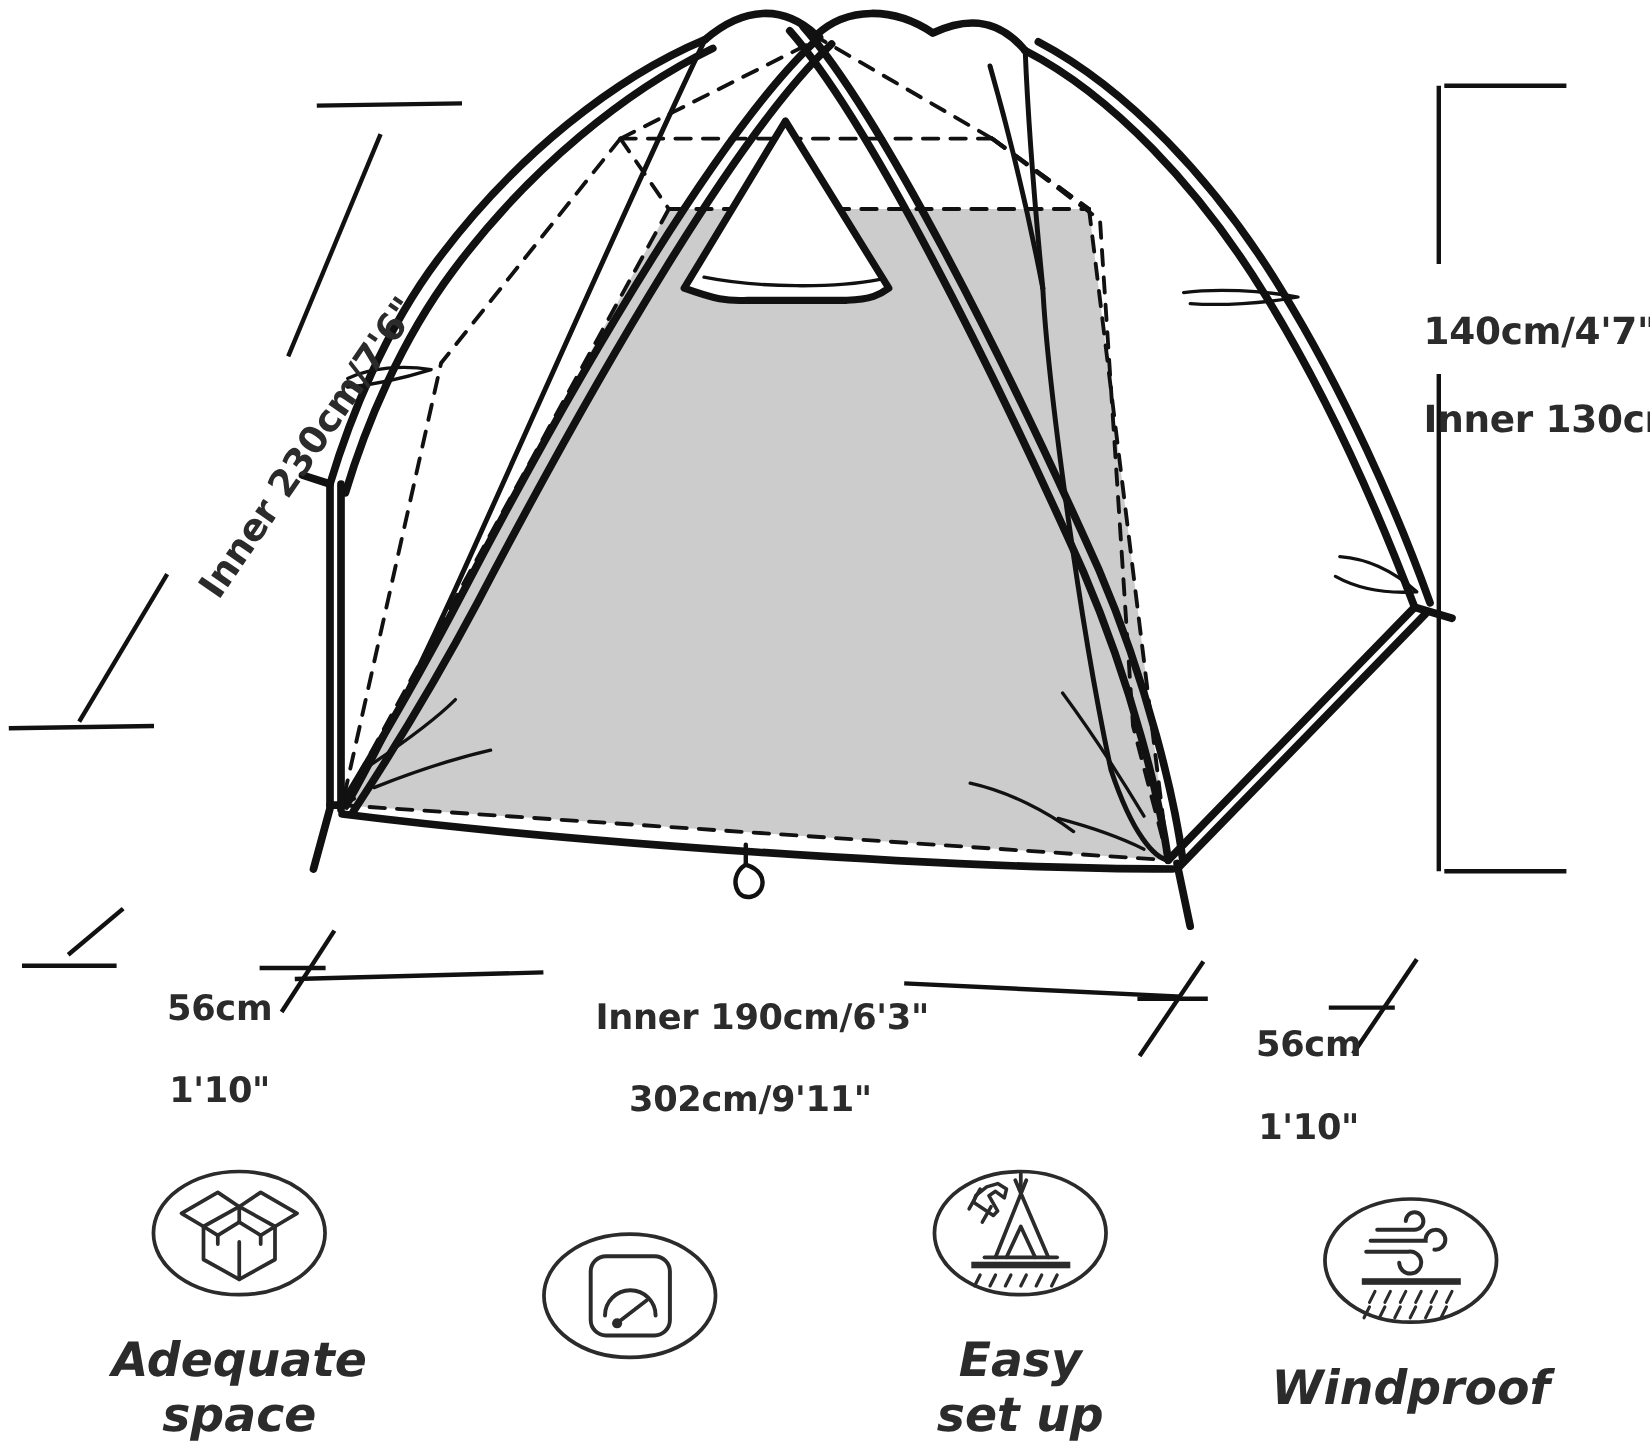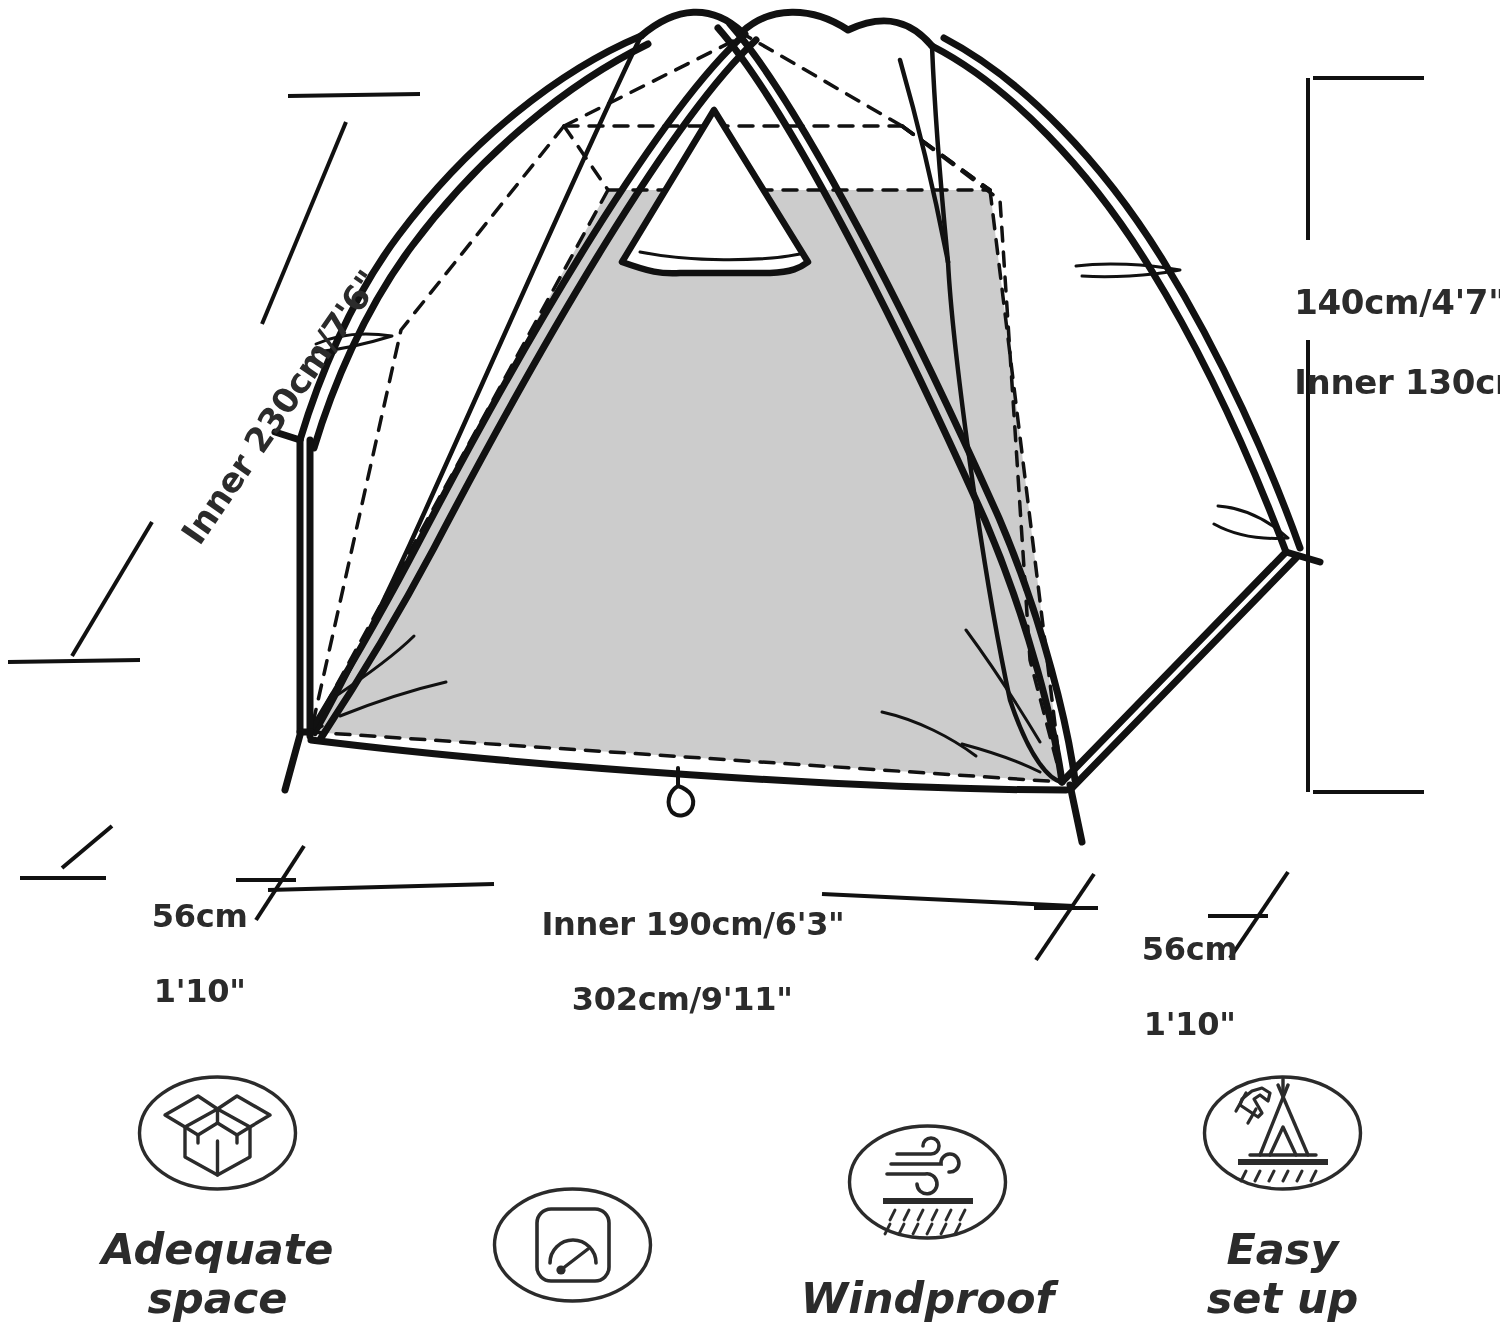--- a/index.html
+++ b/index.html
@@ -81,21 +81,21 @@
   }
 
   
   #features {
     position: absolute;
     left: 0;
     top: 1048px;
     width: 1500px;
     height: 275px;
     display: flex;
-    align-items: flex-end;
+    align-items: center;
     justify-content: space-around;
     padding: 0 40px;
     box-sizing: border-box;
   }
   .feature {
     width: 330px;
     display: flex;
     flex-direction: column;
     align-items: center;
   }
@@ -303,20 +303,55 @@
     </div>
 
     <div class="feature">
       <svg class="feature-badge" viewBox="0 0 185 140">
         <ellipse cx="92.5" cy="62" rx="78" ry="56" fill="none" stroke="#2b2b2b" stroke-width="3.4"></ellipse>
         <rect x="57" y="26" width="72" height="72" rx="14" ry="14" fill="none" stroke="#2b2b2b" stroke-width="3.6"></rect>
         <path d="M70,80 A23,23 0 0 1 116,80" fill="none" stroke="#2b2b2b" stroke-width="3.6" stroke-linecap="round"></path>
         <path d="M82,86 L108,66" fill="none" stroke="#2b2b2b" stroke-width="3.4" stroke-linecap="round"></path>
         <circle cx="81" cy="87" r="4.6" fill="#2b2b2b"></circle>
       </svg>
+    </div>
+
+    <div class="feature">
+      <svg class="feature-badge" viewBox="0 0 185 140">
+        <ellipse cx="92.5" cy="62" rx="78" ry="56" fill="none" stroke="#2b2b2b" stroke-width="3.4"></ellipse>
+        <g fill="none" stroke="#2b2b2b" stroke-width="3.4" stroke-linecap="round" stroke-linejoin="round">
+
+          <path d="M98,14 L70,84"></path>
+          <path d="M88,14 L118,84"></path>
+          <path d="M93,8 L93,22"></path>
+
+          <path d="M80,84 L93,56 L106,84"></path>
+
+          <path d="M60,84 L126,84"></path>
+        </g>
+
+        <rect x="48" y="88" width="90" height="6" fill="#2b2b2b"></rect>
+
+        <g stroke="#2b2b2b" stroke-width="3" stroke-linecap="round">
+          <path d="M56,100 L51,110"></path>
+          <path d="M70,100 L65,110"></path>
+          <path d="M84,100 L79,110"></path>
+          <path d="M98,100 L93,110"></path>
+          <path d="M112,100 L107,110"></path>
+          <path d="M126,100 L121,110"></path>
+        </g>
+
+        <g fill="none" stroke="#2b2b2b" stroke-width="3.2" stroke-linecap="round" stroke-linejoin="round">
+          <path d="M50,34 L68,46 L72,42 L64,28 L70,24 L78,30 L80,22 L72,17 L62,20 L52,28 Z"></path>
+          <path d="M46,40 L56,22"></path>
+          <path d="M58,52 L66,38"></path>
+        </g>
+      </svg>
+      <div class="feature-label">Easy
+set up</div>
     </div>
 
     <div class="feature">
       <svg class="feature-badge" viewBox="0 0 185 140">
         <ellipse cx="92.5" cy="62" rx="78" ry="56" fill="none" stroke="#2b2b2b" stroke-width="3.4"></ellipse>
         <g fill="none" stroke="#2b2b2b" stroke-width="3.6" stroke-linecap="round">
 
           <path d="M62,34 L96,34 A8,8 0 1 0 88,26"></path>
           <path d="M56,44 L106,44 A9,9 0 1 1 114,52"></path>
           <path d="M52,54 L90,54 A10,10 0 1 1 82,64"></path>
@@ -335,49 +370,14 @@
           <path d="M69,104 L64,114"></path>
           <path d="M83,104 L78,114"></path>
           <path d="M97,104 L92,114"></path>
           <path d="M111,104 L106,114"></path>
           <path d="M125,104 L120,114"></path>
         </g>
       </svg>
       <div class="feature-label">Windproof</div>
     </div>
 
-    <div class="feature">
-      <svg class="feature-badge" viewBox="0 0 185 140">
-        <ellipse cx="92.5" cy="62" rx="78" ry="56" fill="none" stroke="#2b2b2b" stroke-width="3.4"></ellipse>
-        <g fill="none" stroke="#2b2b2b" stroke-width="3.4" stroke-linecap="round" stroke-linejoin="round">
-
-          <path d="M98,14 L70,84"></path>
-          <path d="M88,14 L118,84"></path>
-          <path d="M93,8 L93,22"></path>
-
-          <path d="M80,84 L93,56 L106,84"></path>
-
-          <path d="M60,84 L126,84"></path>
-        </g>
-
-        <rect x="48" y="88" width="90" height="6" fill="#2b2b2b"></rect>
-
-        <g stroke="#2b2b2b" stroke-width="3" stroke-linecap="round">
-          <path d="M56,100 L51,110"></path>
-          <path d="M70,100 L65,110"></path>
-          <path d="M84,100 L79,110"></path>
-          <path d="M98,100 L93,110"></path>
-          <path d="M112,100 L107,110"></path>
-          <path d="M126,100 L121,110"></path>
-        </g>
-
-        <g fill="none" stroke="#2b2b2b" stroke-width="3.2" stroke-linecap="round" stroke-linejoin="round">
-          <path d="M50,34 L68,46 L72,42 L64,28 L70,24 L78,30 L80,22 L72,17 L62,20 L52,28 Z"></path>
-          <path d="M46,40 L56,22"></path>
-          <path d="M58,52 L66,38"></path>
-        </g>
-      </svg>
-      <div class="feature-label">Easy
-set up</div>
-    </div>
-
   </div>
 </div>
 
 </body></html>

